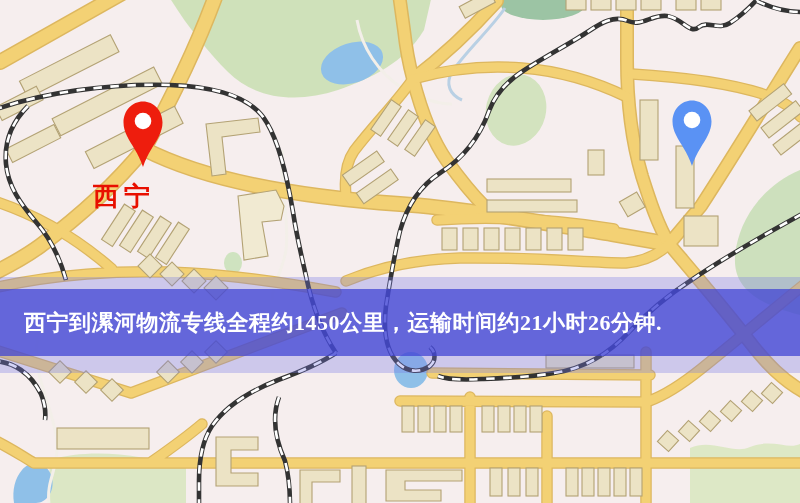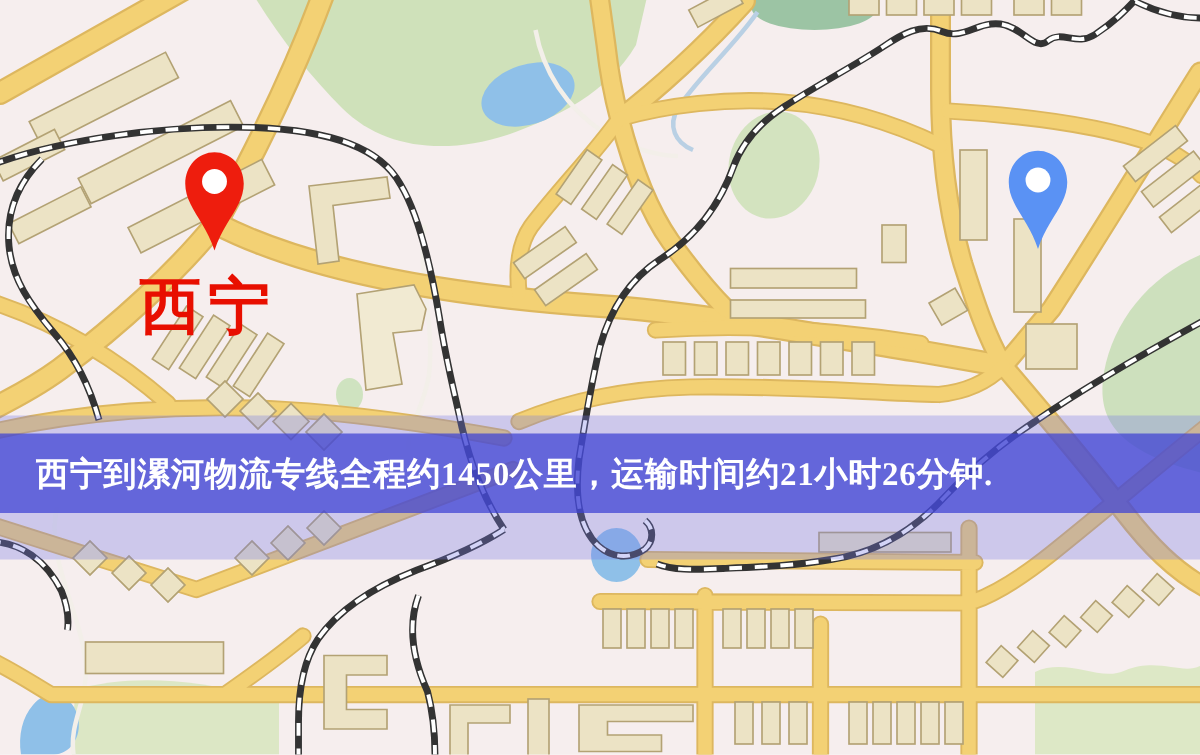--- a/index.html
+++ b/index.html
@@ -22,35 +22,35 @@
   
   .rail{fill:none;stroke:#333;stroke-width:4.6;}
   .tie{fill:none;stroke:#fff;stroke-width:2.6;stroke-dasharray:8.5 8.5;}
 
   .thinpath{fill:none;stroke:#f3efe9;stroke-width:3;}
   .river{fill:none;stroke:#b9d0e4;stroke-width:3;}
 
   
   .halo{position:absolute;left:0;top:277px;width:800px;height:96px;
         background:var(--halo-bg,rgba(118,120,230,.32));}
-  .band{position:absolute;left:0;top:289px;width:800px;height:53px;
+  .band{position:absolute;left:0;top:289px;width:800px;height:67px;
         background:var(--band-bg,rgba(64,68,212,.74));
         display:flex;align-items:center;}
   .band span{color:var(--band-fg,#fff);font-size:22px;letter-spacing:.5px;
         padding-left:24px;white-space:nowrap;
         font-family:"Liberation Serif","DejaVu Serif",serif;font-weight:600;}
 
   
   .pin{position:absolute;width:46px;height:72px;}
   .pin-origin{left:120px;top:97px;}
   .pin-dest{left:669px;top:96px;}
   .pin-origin path{fill:var(--origin-pin,#ee1d0d);}
   .pin-dest path{fill:var(--dest-pin,#5a92f4);}
   .city{position:absolute;font-family:"Liberation Serif","DejaVu Serif",serif;
-        font-weight:700;font-size:41px;letter-spacing:5px;line-height:1;}
+        font-weight:700;font-size:26px;letter-spacing:5px;line-height:1;}
   .city-origin{left:93px;top:184px;color:var(--origin-label,#e80f00);}
   .city-dest{left:640px;top:177px;color:var(--dest-label,#2030cf);}
 </style>
 </head>
 <body>
 
 <div class="stage">
 
   <svg class="mapbg" width="800" height="503" viewBox="0 0 800 503" xmlns="http://www.w3.org/2000/svg">
 

